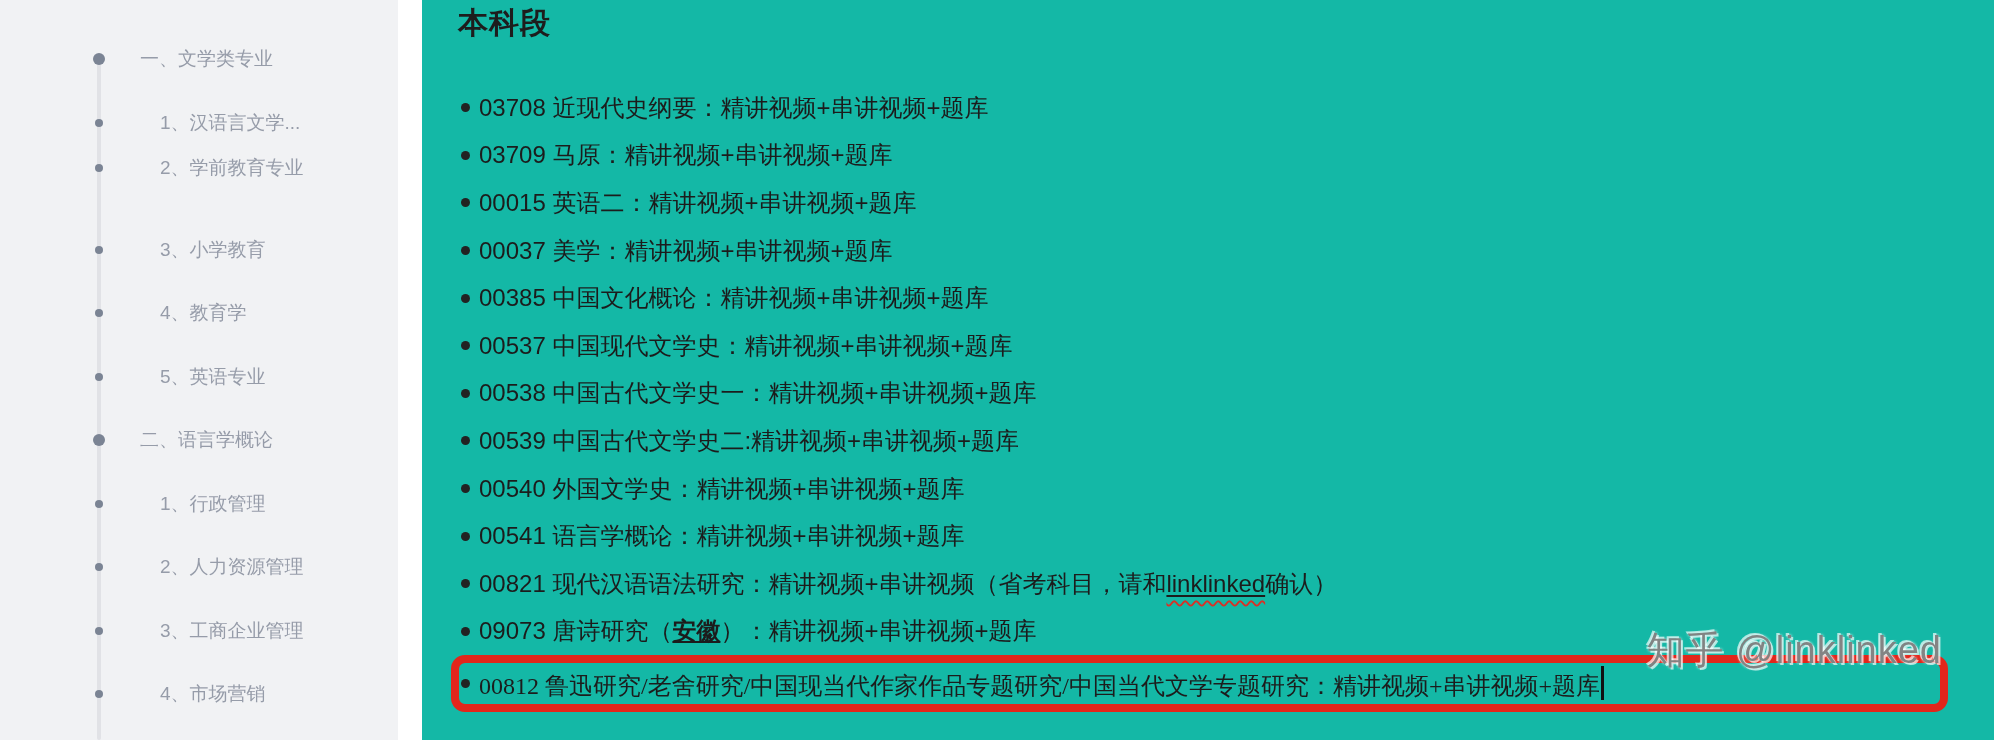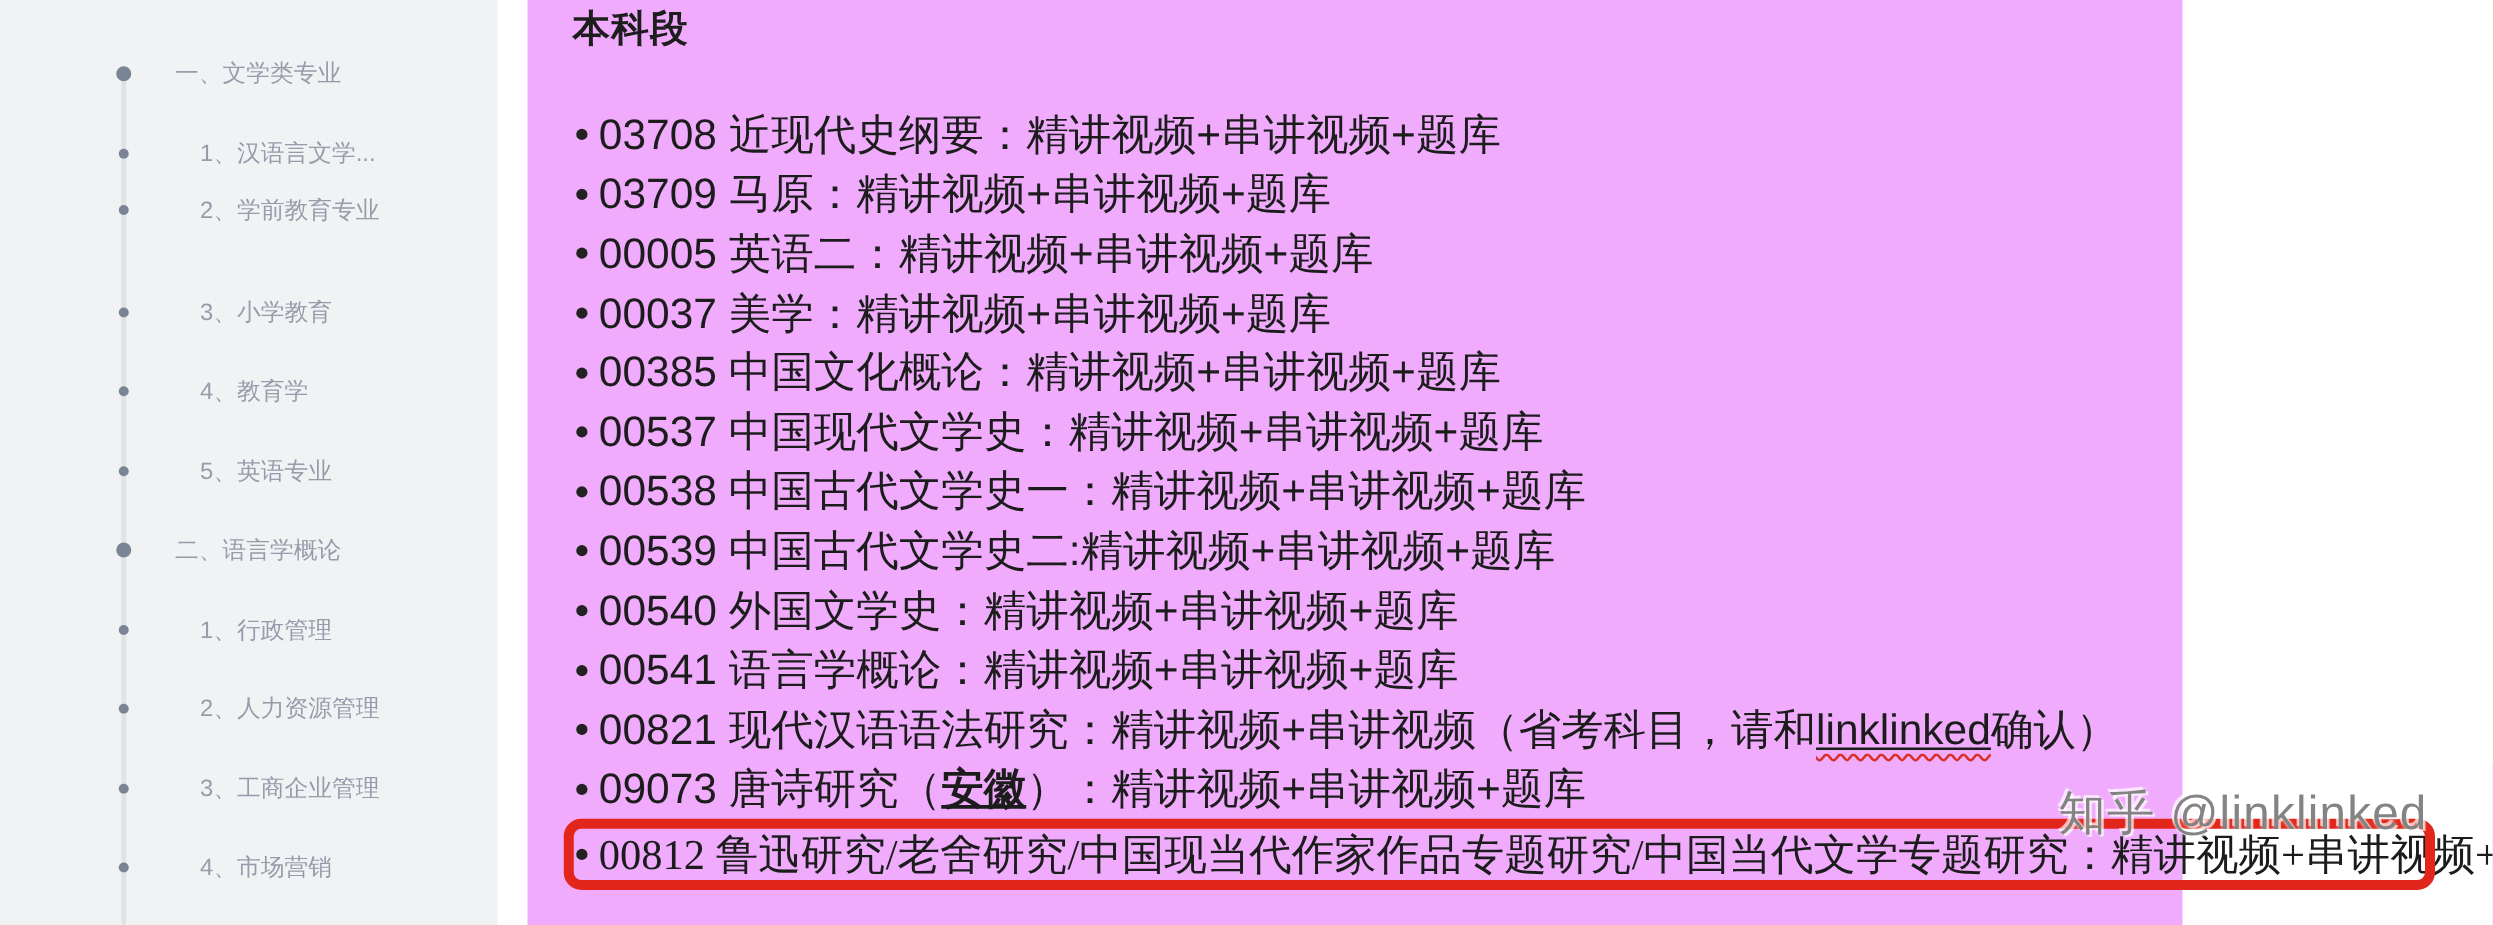--- a/index.html
+++ b/index.html
@@ -47,43 +47,43 @@
     font-size: 19px;
     white-space: nowrap;
   }
   .s-item.lvl1 .slabel { margin-left: 140px; }
   .s-item.lvl2 .slabel { margin-left: 160px; }
 
   
   .content {
     position: absolute;
     left: 422px; top: 0;
-    width: 1324px; height: 740px;
-    background: #f0abfc;
+    width: 1572px; height: 740px;
+    background: #14b8a6;
   }
   .heading {
     position: absolute;
     left: 36px; top: 3px;
     margin: 0;
     font-size: 30px;
     font-weight: 700;
     color: #1d1d1d;
     letter-spacing: 1px;
   }
   .course-list {
     position: absolute;
     left: 35px; top: 84px;
     right: 20px;
   }
   .row {
     position: relative;
     height: 47.6px;
     display: flex;
     align-items: center;
-    font-size: 34px;
+    font-size: 24px;
     color: #1c1c1c;
     white-space: nowrap;
   }
   .row .bullet {
     flex: 0 0 auto;
     width: 9px; height: 9px;
     border-radius: 50%;
     background: #222;
     margin: 0 9px 0 4px;
   }
@@ -192,21 +192,21 @@
         <div class="row">
           <span class="bullet"></span>
           <span class="rtext"><span>03708 近现代史纲要：精讲视频+串讲视频+题库</span></span>
         </div>
         <div class="row">
           <span class="bullet"></span>
           <span class="rtext"><span>03709 马原：精讲视频+串讲视频+题库</span></span>
         </div>
         <div class="row">
           <span class="bullet"></span>
-          <span class="rtext"><span>00005 英语二：精讲视频+串讲视频+题库</span></span>
+          <span class="rtext"><span>00015 英语二：精讲视频+串讲视频+题库</span></span>
         </div>
         <div class="row">
           <span class="bullet"></span>
           <span class="rtext"><span>00037 美学：精讲视频+串讲视频+题库</span></span>
         </div>
         <div class="row">
           <span class="bullet"></span>
           <span class="rtext"><span>00385 中国文化概论：精讲视频+串讲视频+题库</span></span>
         </div>
         <div class="row">

